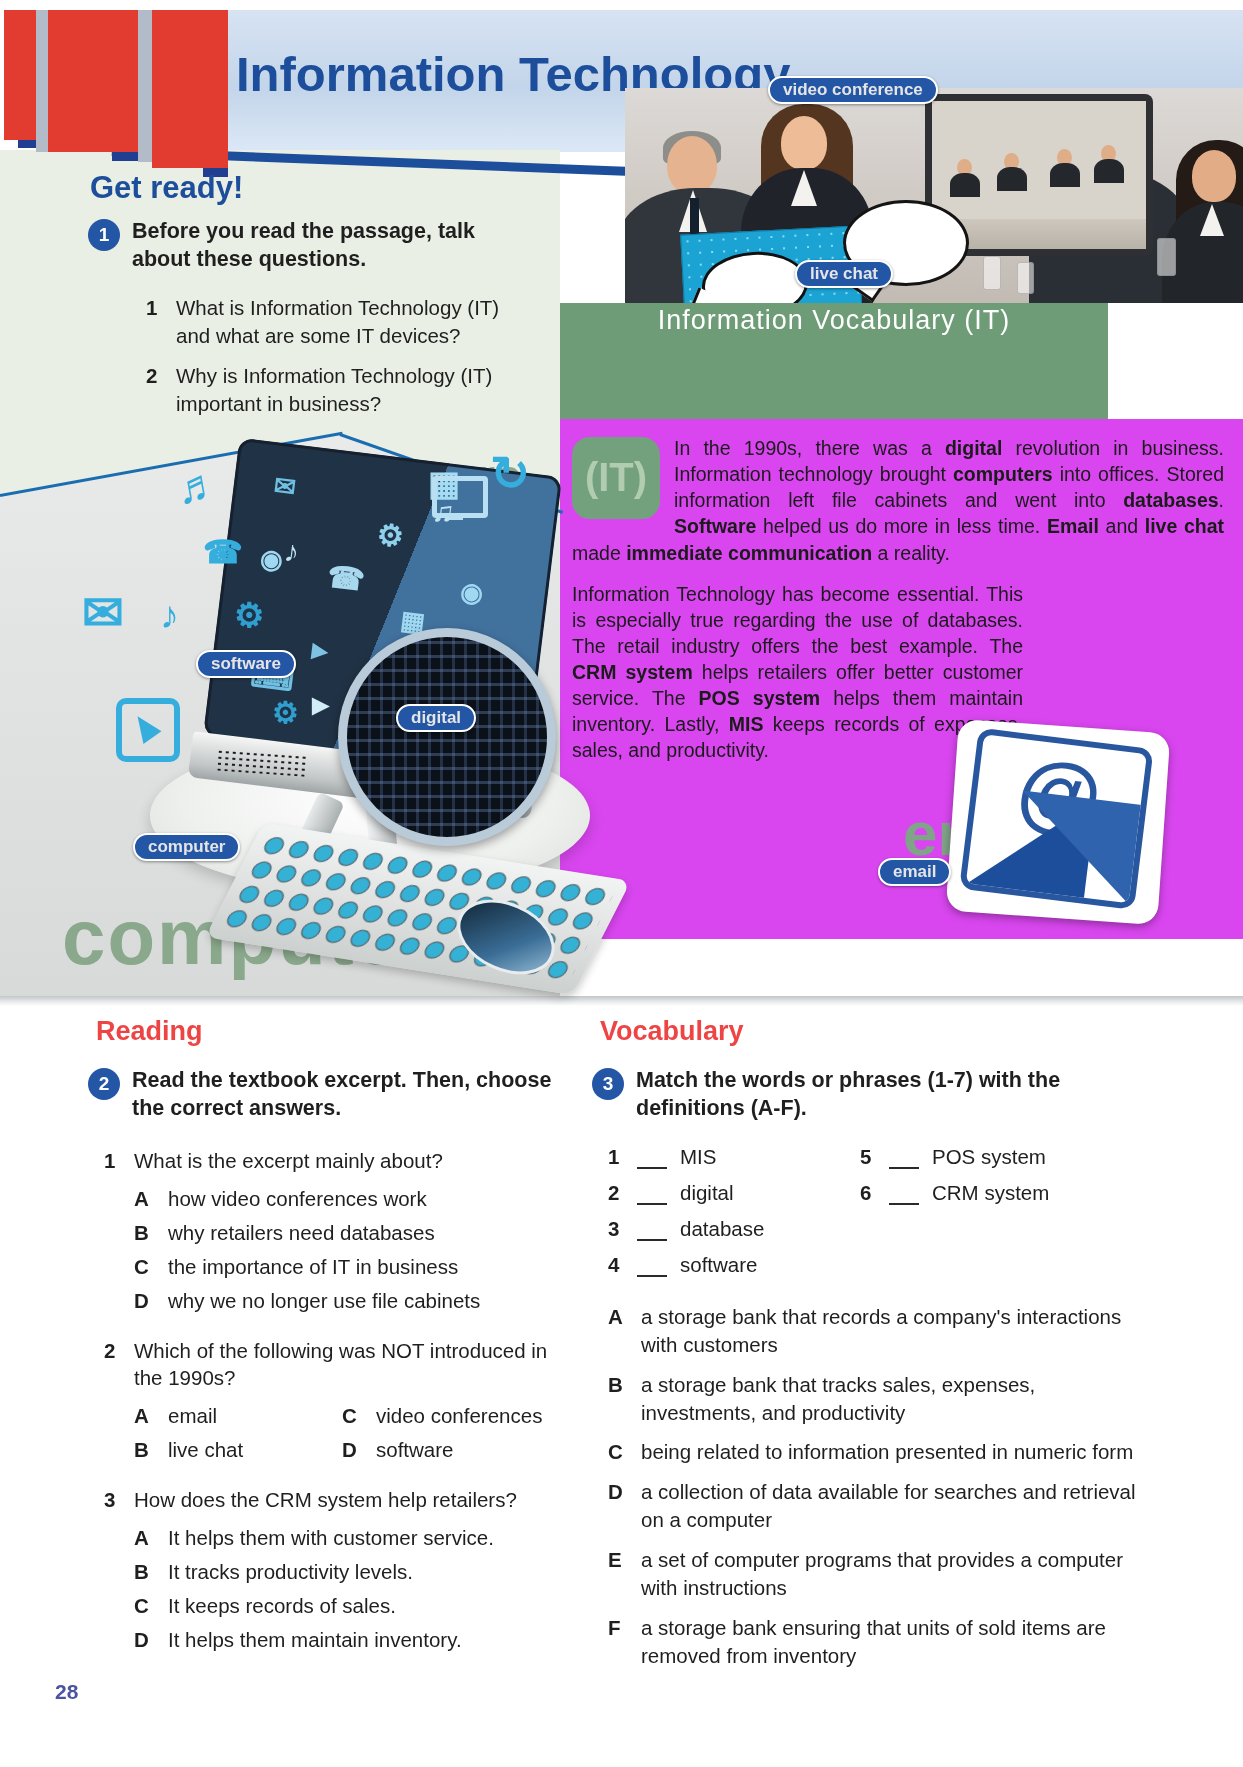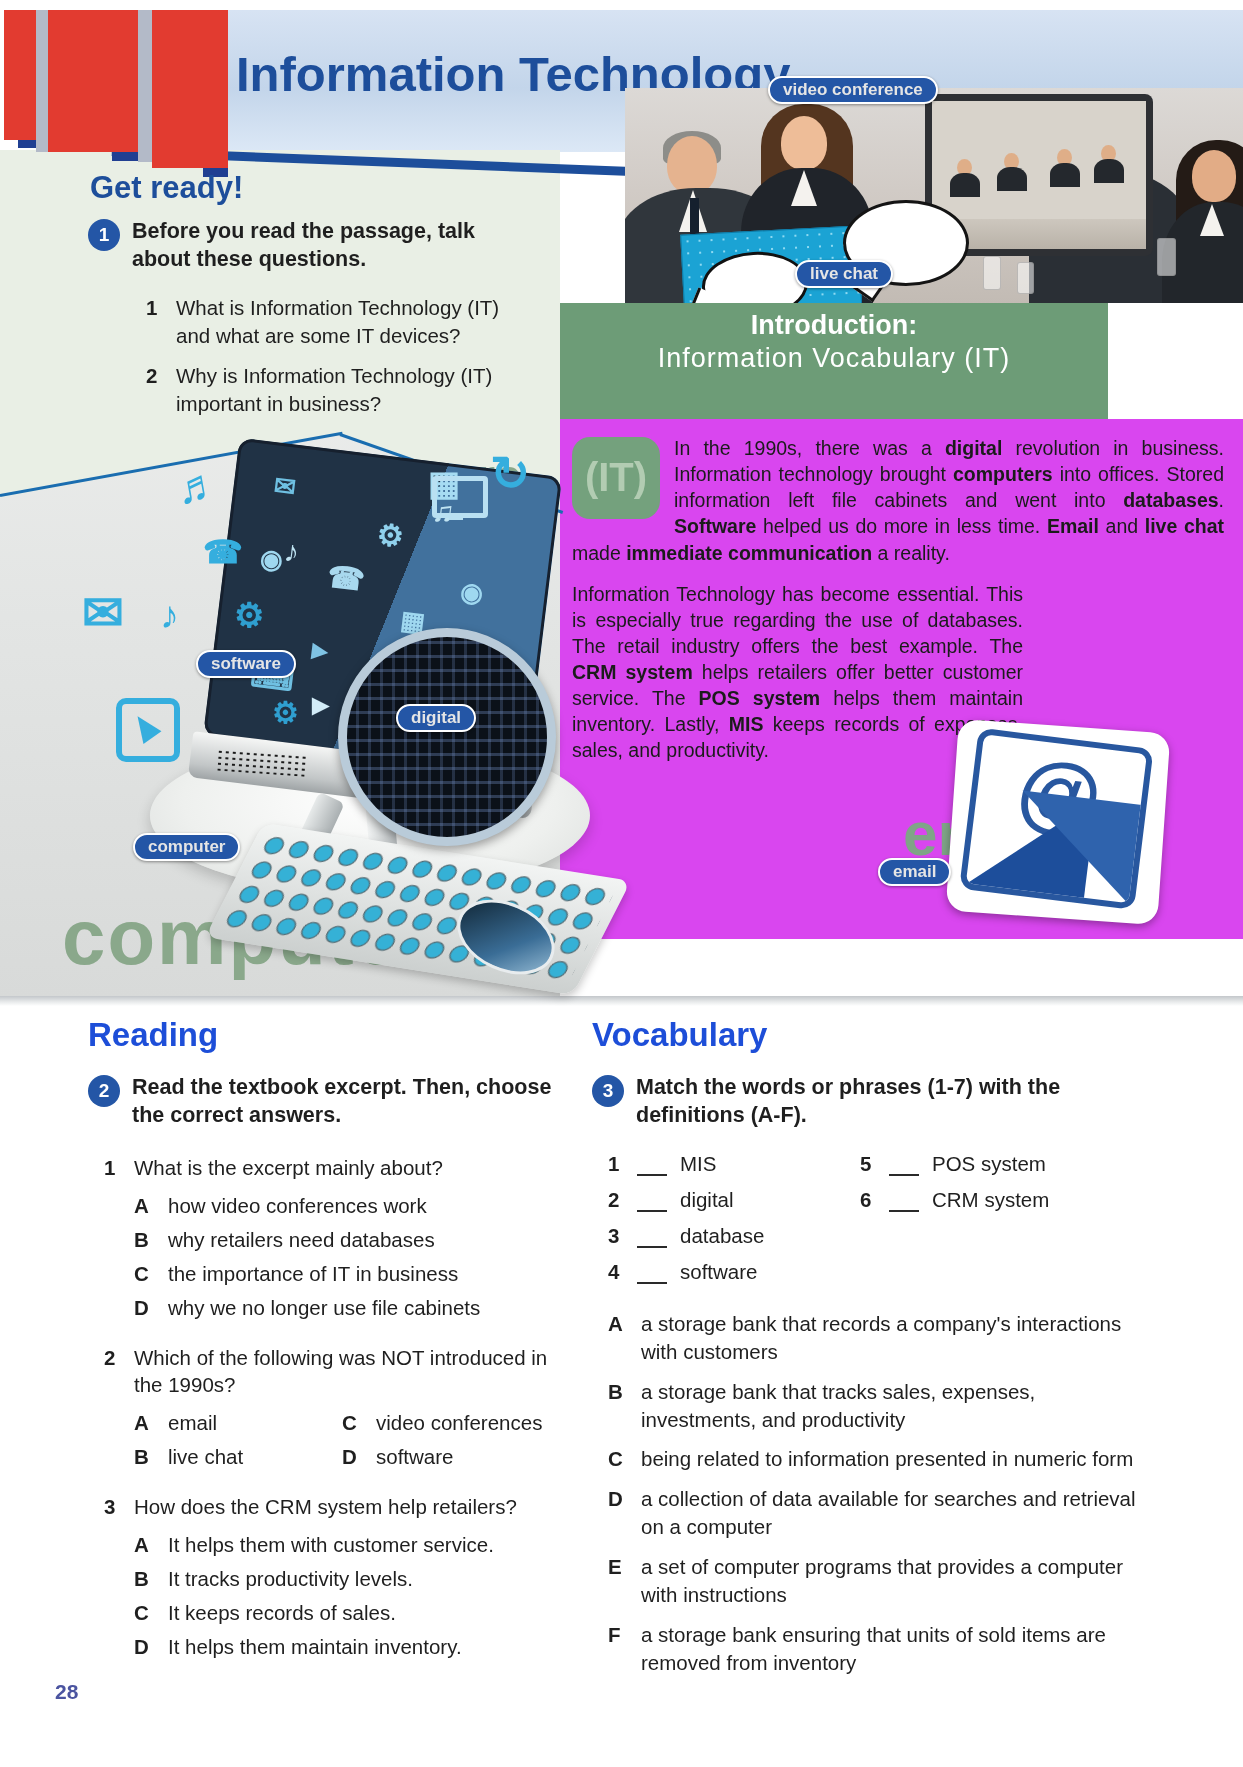--- a/index.html
+++ b/index.html
@@ -145,21 +145,21 @@
     border-radius:10px;z-index:4;}
   .cursor-tri{position:absolute;left:12px;top:10px;width:0;height:0;border-style:solid;
     border-width:0 11px 26px 11px;border-color:transparent transparent #35aede transparent;transform:rotate(-35deg);}
   .mini-monitor{position:absolute;left:432px;top:476px;width:46px;height:32px;border:5px solid #b9e0f2;
     border-radius:4px;z-index:4;}
   .mini-monitor:after{content:"";position:absolute;left:12px;top:32px;width:14px;height:7px;background:#b9e0f2;}
 
   
   .fold{position:absolute;left:0;top:996px;width:1243px;height:10px;z-index:2;
     background:linear-gradient(180deg,#c3c7cb 0%,#e9ebec 60%,#ffffff 100%);}
-  .col-h{font-size:33px;font-weight:bold;color:#1d4ed8;margin:0 0 20px 0;}
+  .col-h{font-size:27px;font-weight:bold;color:#ef4444;margin:0 0 20px 8px;}
   .reading-col{position:absolute;left:88px;top:1016px;width:480px;z-index:3;}
   .vocab-col{position:absolute;left:592px;top:1016px;width:566px;z-index:3;}
   .q{margin:24px 0 0 16px;}
   .q-head{display:flex;gap:14px;font-size:20.5px;line-height:1.35;}
   .opts{margin:12px 0 0 30px;display:flex;flex-direction:column;gap:10px;font-size:20.5px;}
   .opt{display:flex;gap:16px;}
   .opt-letter{font-weight:bold;flex:none;width:18px;}
   .opts-grid{margin:12px 0 0 30px;display:grid;grid-template-rows:repeat(2,auto);grid-auto-flow:column;
     grid-template-columns:208px auto;row-gap:10px;font-size:20.5px;}
   .terms-grid{margin:22px 0 0 16px;display:grid;grid-template-rows:repeat(4,auto);grid-auto-flow:column;
@@ -248,21 +248,20 @@
     </div>
     <div class="glass" style="left:358px;top:168px;width:16px;height:32px;"></div>
     <div class="glass" style="left:392px;top:174px;width:15px;height:30px;"></div>
     <div class="glass" style="left:532px;top:150px;width:17px;height:36px;"></div>
   </div>
 
   <span class="pill" style="left:768px;top:76px;">video conference</span>
   <span class="pill" style="left:795px;top:260px;">live chat</span>
 
   <div class="intro-box">
-    <div class="intro-l1">Introduction:</div>
     <div class="intro-l2">Information Vocabulary (IT)</div>
   </div>
 
   <div class="passage">
     <div class="passage-text">
       <p>
         <span class="it-badge">(IT)</span>
         <span><span>In the 1990s, there was a </span><b>digital</b><span> revolution in business. Information technology brought </span><b>computers</b><span> into offices. Stored information left file cabinets and went into </span><b>databases</b><span>. </span><b>Software</b><span> helped us do more in less time. </span><b>Email</b><span> and </span><b>live chat</b><span> made </span><b>immediate communication</b><span> a reality.</span></span>
       </p>
       <p>

